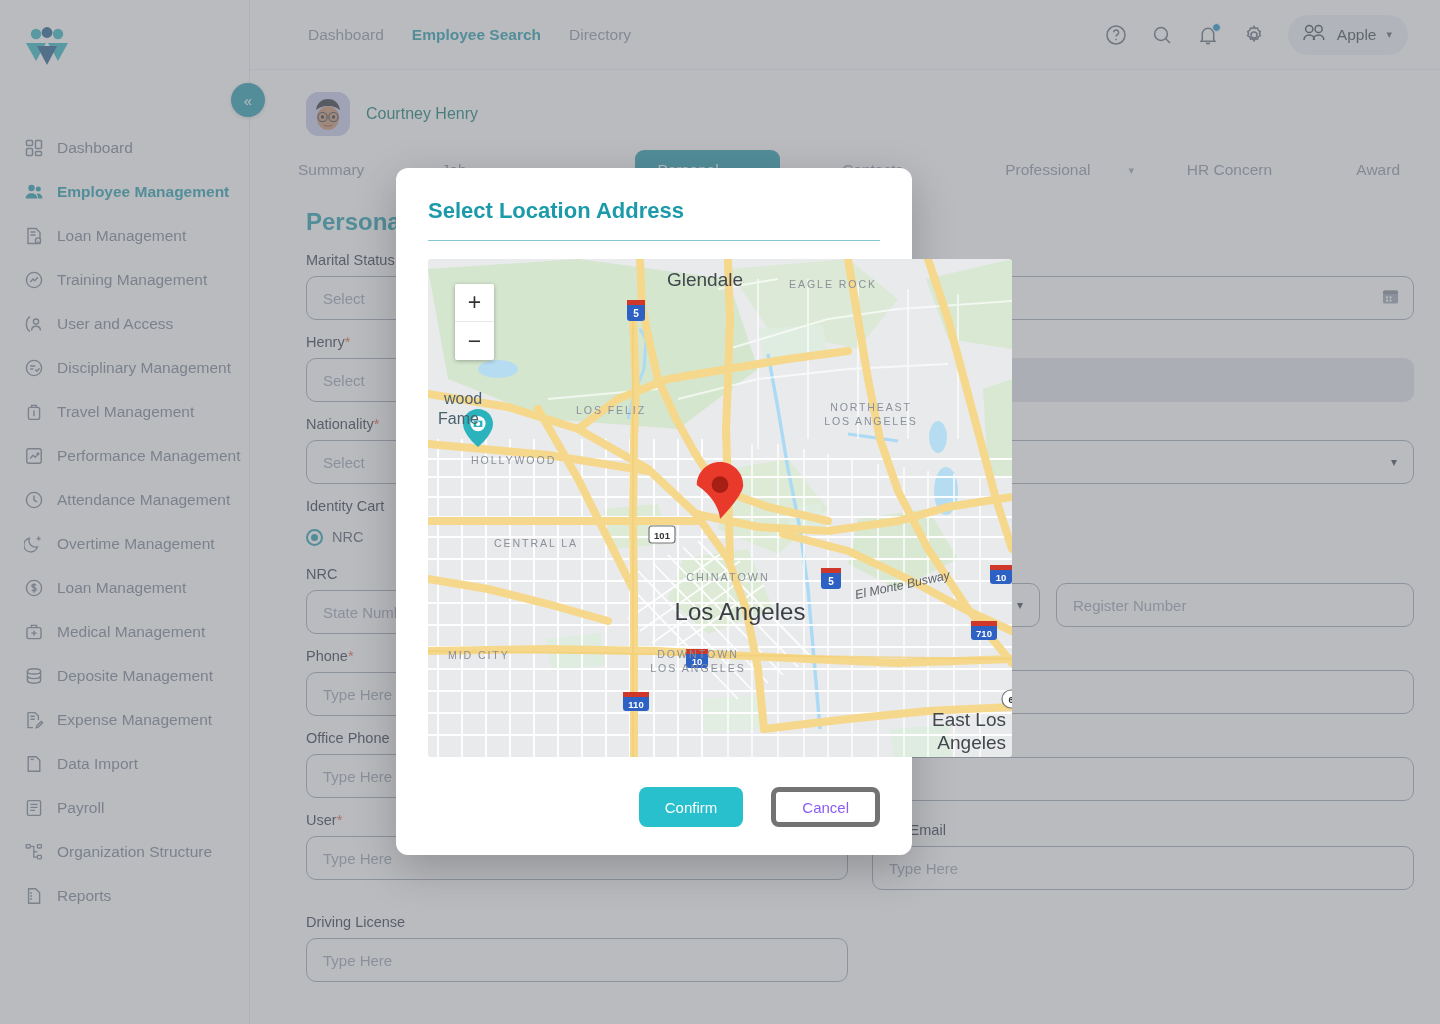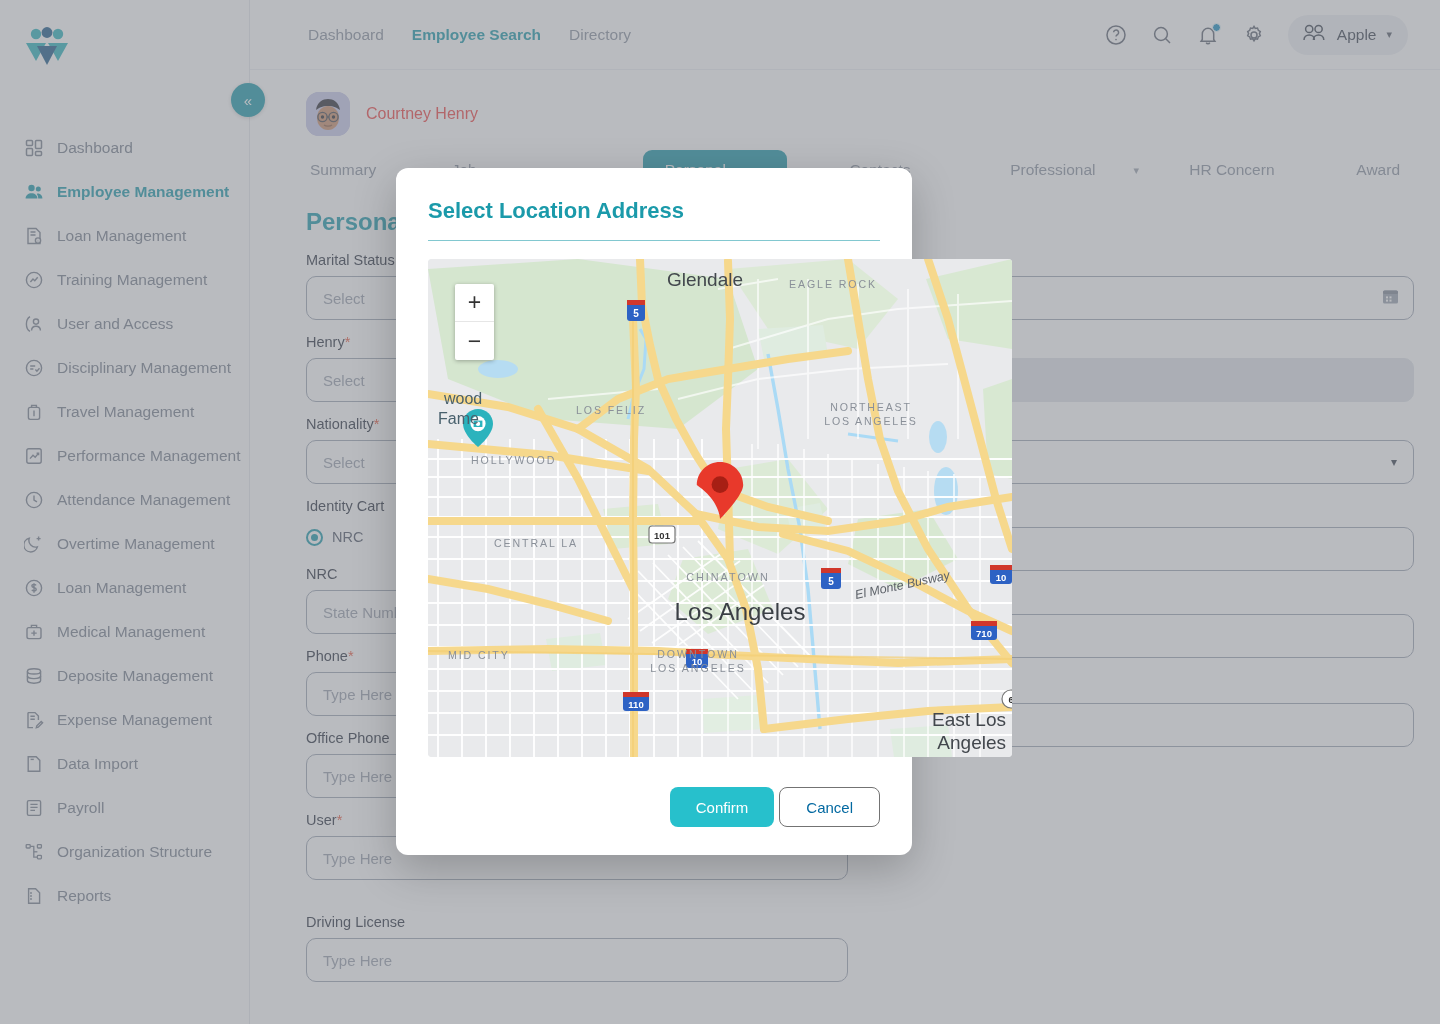--- a/index.html
+++ b/index.html
@@ -59,24 +59,24 @@
     cursor: pointer;
   }
   .user-name { font-size: 15.5px; color: #39414f; }
 
   
   .emp-head { position: absolute; left: 306px; top: 92px; display: flex; align-items: center; gap: 16px; }
   .avatar {
     width: 44px; height: 44px; border-radius: 13px; background: #c5c6e8;
     overflow: hidden; position: relative; flex: 0 0 44px;
   }
-  .emp-name { font-size: 16px; color: #ef4444; }
+  .emp-name { font-size: 16px; color: #0f766e; }
 
   
-  .tabs { position: absolute; left: 310px; top: 150px; right: 40px; display: flex; align-items: center; gap: 40px; }
+  .tabs { position: absolute; left: 298px; top: 150px; right: 40px; display: flex; align-items: center; gap: 40px; }
   .tab {
     font-size: 15.5px; color: #8b93a1; display: flex; align-items: center; gap: 38px;
     cursor: pointer; white-space: nowrap;
   }
   .tab-pill {
     background: #1b9aaa; color: #fff; border-radius: 9px;
     padding: 11px 22px; display: flex; align-items: center; gap: 34px;
     font-size: 15.5px; cursor: pointer;
   }
   .chev { font-size: 11px; opacity: .85; }
@@ -128,28 +128,28 @@
     position: absolute; left: 27px; top: 25px; width: 39px;
     background: #fff; border-radius: 2px; box-shadow: 0 1px 4px rgba(0,0,0,.3);
     overflow: hidden;
   }
   .zoomctl div {
     height: 38px; display: flex; align-items: center; justify-content: center;
     font-size: 23px; color: #333; cursor: pointer; user-select: none;
   }
   .zoomctl div:first-child { border-bottom: 1px solid #e6e6e6; }
   .modal-actions {
-    position: absolute; right: 32px; bottom: 28px; display: flex; gap: 5px; align-items: flex-end;
+    position: absolute; right: 32px; bottom: 28px; display: flex; gap: 28px; align-items: flex-start;
   }
   .btn {
     height: 40px; border-radius: 8px; font-size: 15px; cursor: pointer;
     display: flex; align-items: center; justify-content: center; padding: 0 26px;
   }
   .btn-primary { background: #27c0cc; color: #fff; border: none; }
-  .btn-ghost { background: #fff; color: #0369a1; border: 1px solid #737373; margin-top: 35px; }
+  .btn-ghost { background: #fff; color: #8b5cf6; border: 5px solid #737373; }
 
   
   .mtxt { font-family: "Liberation Sans", sans-serif; }
 </style>
 </head>
 <body>
 
 <div id="root">
 
   <div id="app">
@@ -551,20 +551,31 @@
           </div>
 
           <div class="fld">
             <label class="lbl"><span>Race</span><span class="req">*</span></label>
             <div class="inp">
               <span>Select</span>
               <span class="caret">▾</span>
             </div>
           </div>
 
+          <div class="fld" style="margin-top:75px">
+            <label class="lbl" style="visibility:hidden">.</label>
+            <div class="row2">
+              <div class="inp" style="width:168px">
+                <span class="caret">▾</span>
+              </div>
+              <div class="inp" style="flex:1">
+                <span>Register Number</span>
+              </div>
+            </div>
+          </div>
 
           <div class="fld" style="margin-top:43px">
             <div class="inp"></div>
           </div>
 
           <div class="fld" style="margin-top:43px">
             <div class="inp"></div>
           </div>
 
           <div class="fld" style="margin-top:21px">

